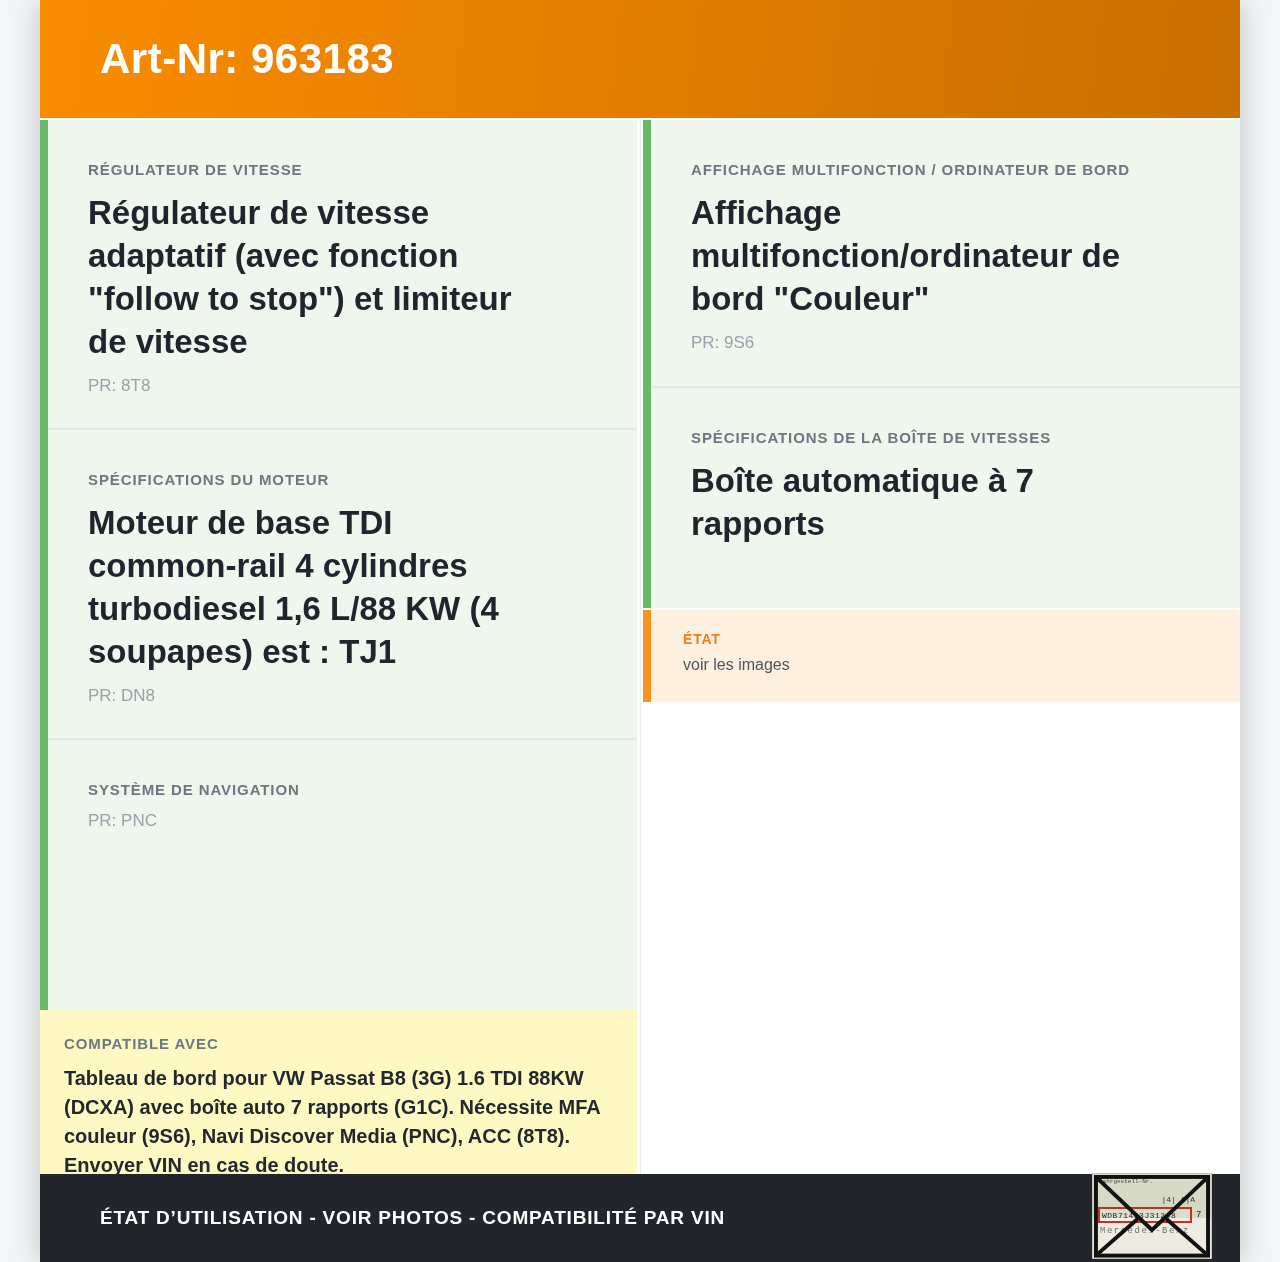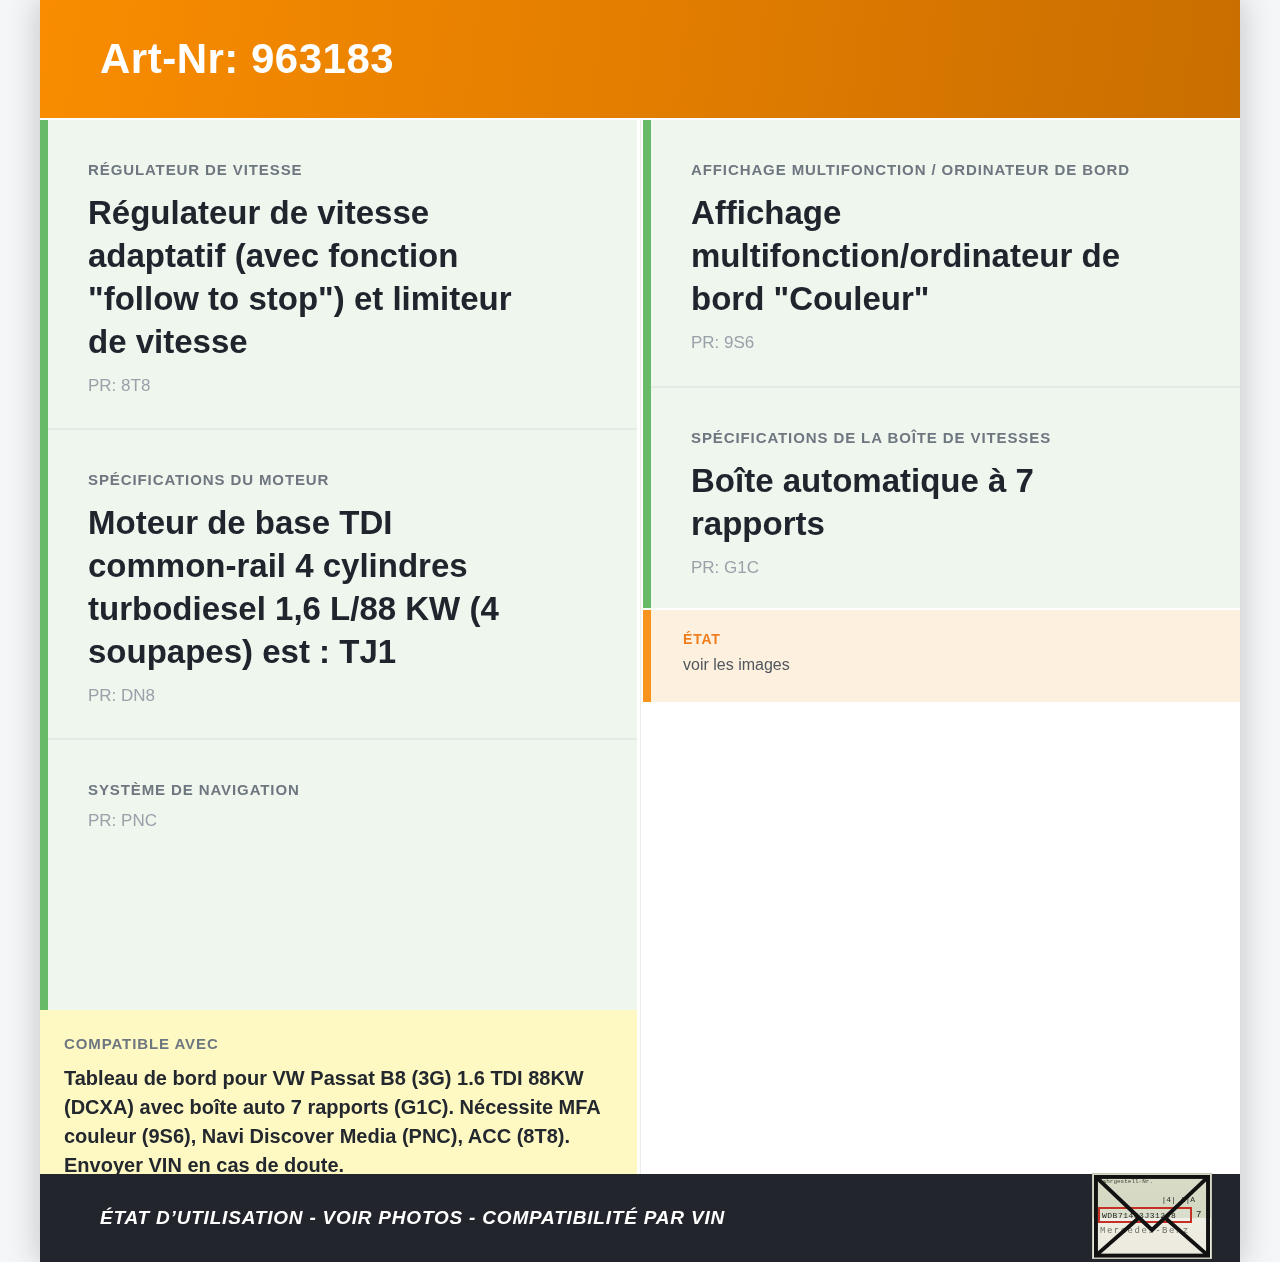--- a/index.html
+++ b/index.html
@@ -39,21 +39,21 @@
   .etat .etat-text { margin-top:9px; font-size:16px; color:#50565e; }
   .right-filler { flex:1; background:#ffffff; }
 
   .compat { height:164px; background:#fef9c3; padding:25px 20px 0 24px; }
   .compat .text { margin-top:12px; font-size:20px; line-height:29px; font-weight:bold;
     color:#23272e; white-space:pre-line; }
 
   
   .footer { height:88px; flex:0 0 88px; background:#22262c;
     display:flex; align-items:center; padding:0 60px; }
-  .footer .footer-text { color:#ffffff; font-size:19px; font-weight:bold; letter-spacing:.8px;font-style:italic; }
+  .footer .footer-text { color:#ffffff; font-size:19px; font-weight:bold; letter-spacing:.8px; }
 
   
   .vin-photo { position:absolute; left:1052px; top:1173px; width:120px; height:86px;
     background:linear-gradient(#d8dcc6 0%, #d3d8c2 52%, #efeee4 52%, #ece9dd 100%);
     border:1px solid #c6c6b8; z-index:5; overflow:hidden;
     font-family:"Liberation Mono","DejaVu Sans Mono", monospace; }
   .vin-photo .t-fahr { position:absolute; left:6px; top:4px; font-size:6px; color:#3c4536; }
   .vin-photo .t-mark { position:absolute; right:16px; top:21px; font-size:8px; color:#2b2f28; }
   .vin-photo .t-vinbox { position:absolute; left:5px; top:33px; width:94px; height:16px;
     border:2px solid #c43024; display:flex; align-items:center; padding-left:2px;
@@ -112,21 +112,20 @@
           <div class="label">AFFICHAGE MULTIFONCTION / ORDINATEUR DE BORD</div>
           <div class="title">Affichage
 multifonction/ordinateur de
 bord "Couleur"</div>
           <div class="pr">PR: 9S6</div>
         </div>
         <div class="section s-h222">
           <div class="label">SPÉCIFICATIONS DE LA BOÎTE DE VITESSES</div>
           <div class="title">Boîte automatique à 7
 rapports</div>
-          <div class="pr">PR: G1C</div>
         </div>
       </div>
       <div class="etat">
         <div class="label">ÉTAT</div>
         <div class="etat-text">voir les images</div>
       </div>
       <div class="right-filler"></div>
     </div>
 
   </div>

